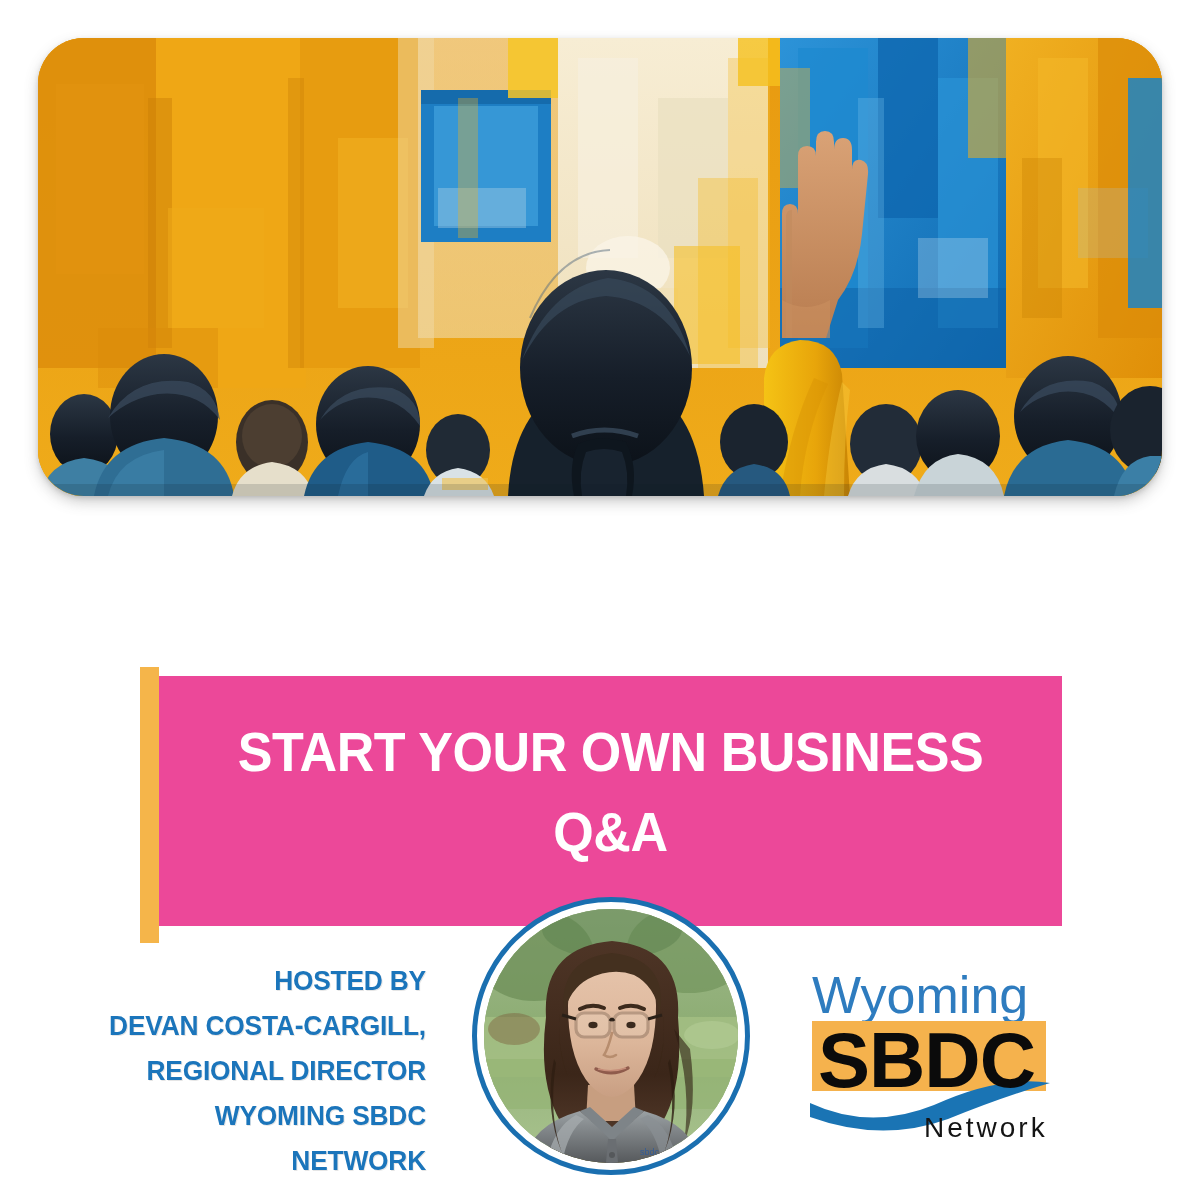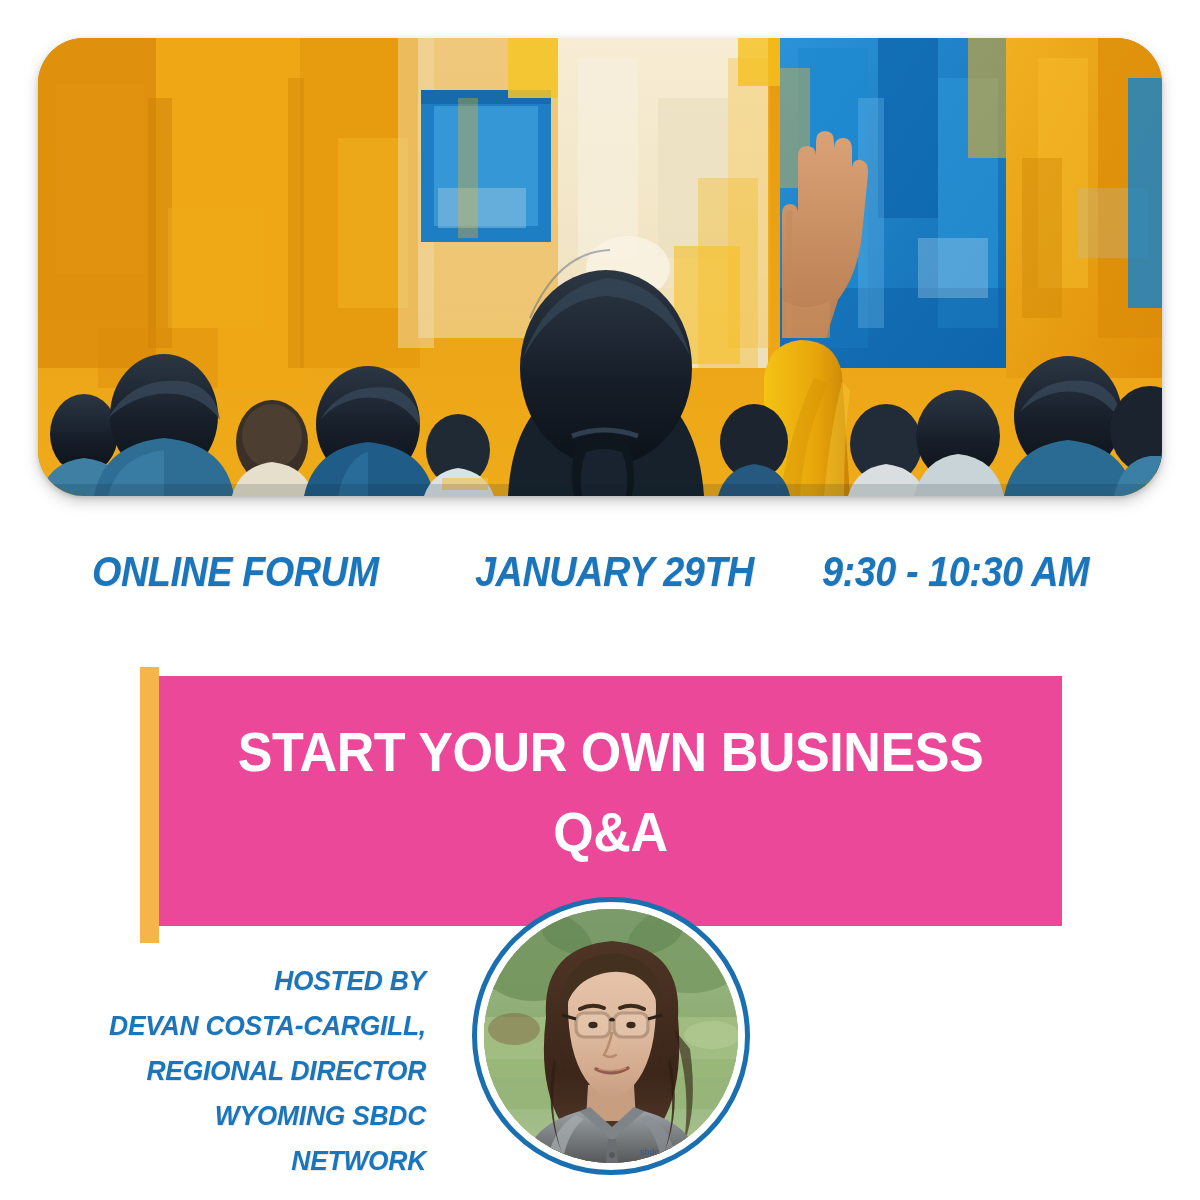--- a/index.html
+++ b/index.html
@@ -108,21 +108,20 @@
   
   .host-block {
     position: absolute;
     left: 60px;
     top: 958px;
     width: 366px;
     text-align: right;
     color: #1B75BB;
     font-family: "Liberation Sans Narrow", "Liberation Sans", sans-serif;
     font-weight: bold;
-    font-style: italic;
     font-size: 28px;
     line-height: 45px;
     letter-spacing: -0.2px;
     text-shadow: 1px 1px 0 rgba(0,0,0,0.10);
   }
   .host-block div { transform: scaleX(0.94); transform-origin: right center; }
 
   
   .portrait {
     position: absolute;
@@ -322,25 +321,20 @@
         <g>
           <ellipse cx="1112" cy="392" rx="40" ry="44" fill="#1A232E"></ellipse>
           <path d="M1076 458 Q1084 422 1112 418 L1124 418 L1124 458 Z" fill="#3B7FA6"></path>
         </g>
 
         <rect x="0" y="446" width="1124" height="12" fill="#0F1922" opacity="0.15"></rect>
       </svg>
     </div>
   </div>
 
-  <div class="info-row">
-    <div class="info-item info-a">ONLINE FORUM</div>
-    <div class="info-item info-b">JANUARY 29TH</div>
-    <div class="info-item info-c">9:30 - 10:30 AM</div>
-  </div>
 
   <div class="accent-bar"></div>
   <div class="title-banner">
     <div class="title-text">
       <span>START YOUR OWN BUSINESS</span>
       <span class="title-line-2">Q&amp;A</span>
     </div>
   </div>
 
   <div class="host-block">
@@ -420,14 +414,28 @@
         <path d="M128 124 Q124 140 120 146 Q126 150 132 146" stroke="#B78D6E" stroke-width="2.6" fill="none" stroke-linecap="round"></path>
         <path d="M112 160 Q128 168 144 159" stroke="#8F5B4C" stroke-width="3.4" fill="none" stroke-linecap="round"></path>
         <path d="M114 160 Q128 164 142 159" stroke="#C58C78" stroke-width="1.6" fill="none"></path>
 
         <path d="M70 150 Q60 200 78 244 Q64 206 72 154 Z" fill="#2E1E12" opacity="0.8"></path>
         <path d="M186 150 Q198 200 180 244 Q194 206 184 154 Z" fill="#2E1E12" opacity="0.8"></path>
       </svg>
     </div>
   </div>
 
+  <div class="logo">
+    <svg viewBox="0 0 250 190">
+
+      <text x="6" y="58" font-family="Liberation Sans, sans-serif" font-size="52" fill="#2E7CBF">Wyoming</text>
+
+      <rect x="6" y="66" width="234" height="70" fill="#F5B24D"></rect>
+
+      <path d="M4 148 Q64 176 128 150 Q194 120 244 128 Q196 142 142 164 Q76 188 4 162 Z" fill="#1A74B4"></path>
+
+      <text x="12" y="132" font-family="Liberation Sans, sans-serif" font-size="78" font-weight="bold" fill="#0B0B0B" letter-spacing="-1">SBDC</text>
+
+      <text x="118" y="182" font-family="Liberation Sans, sans-serif" font-size="28" fill="#141414" letter-spacing="3">Network</text>
+    </svg>
+  </div>
 
 </div>
 
 </body></html>

